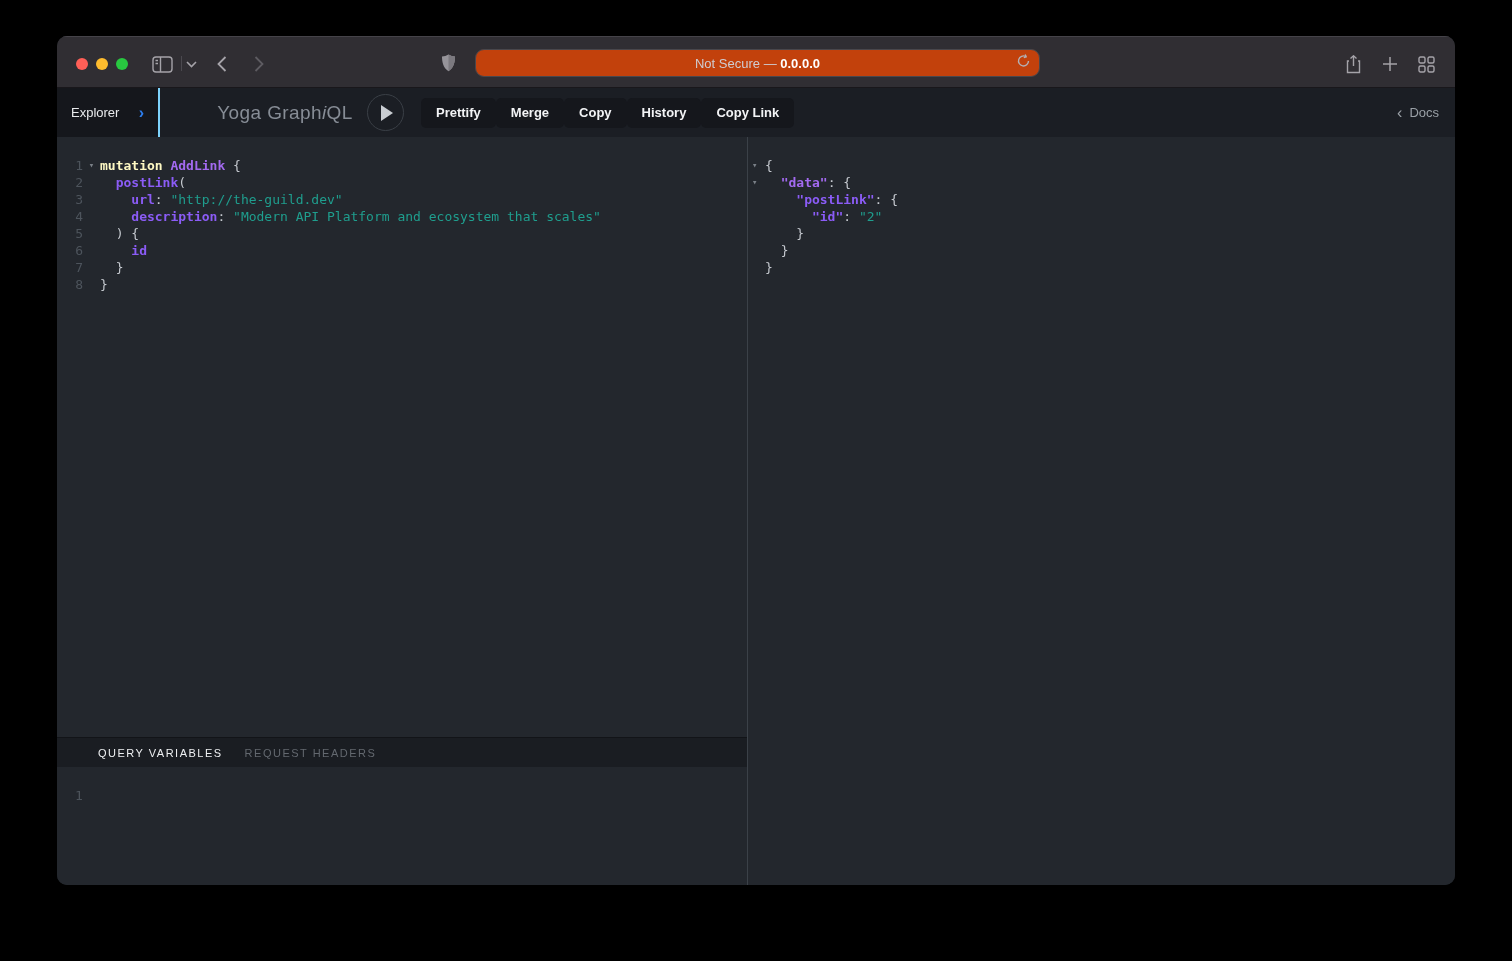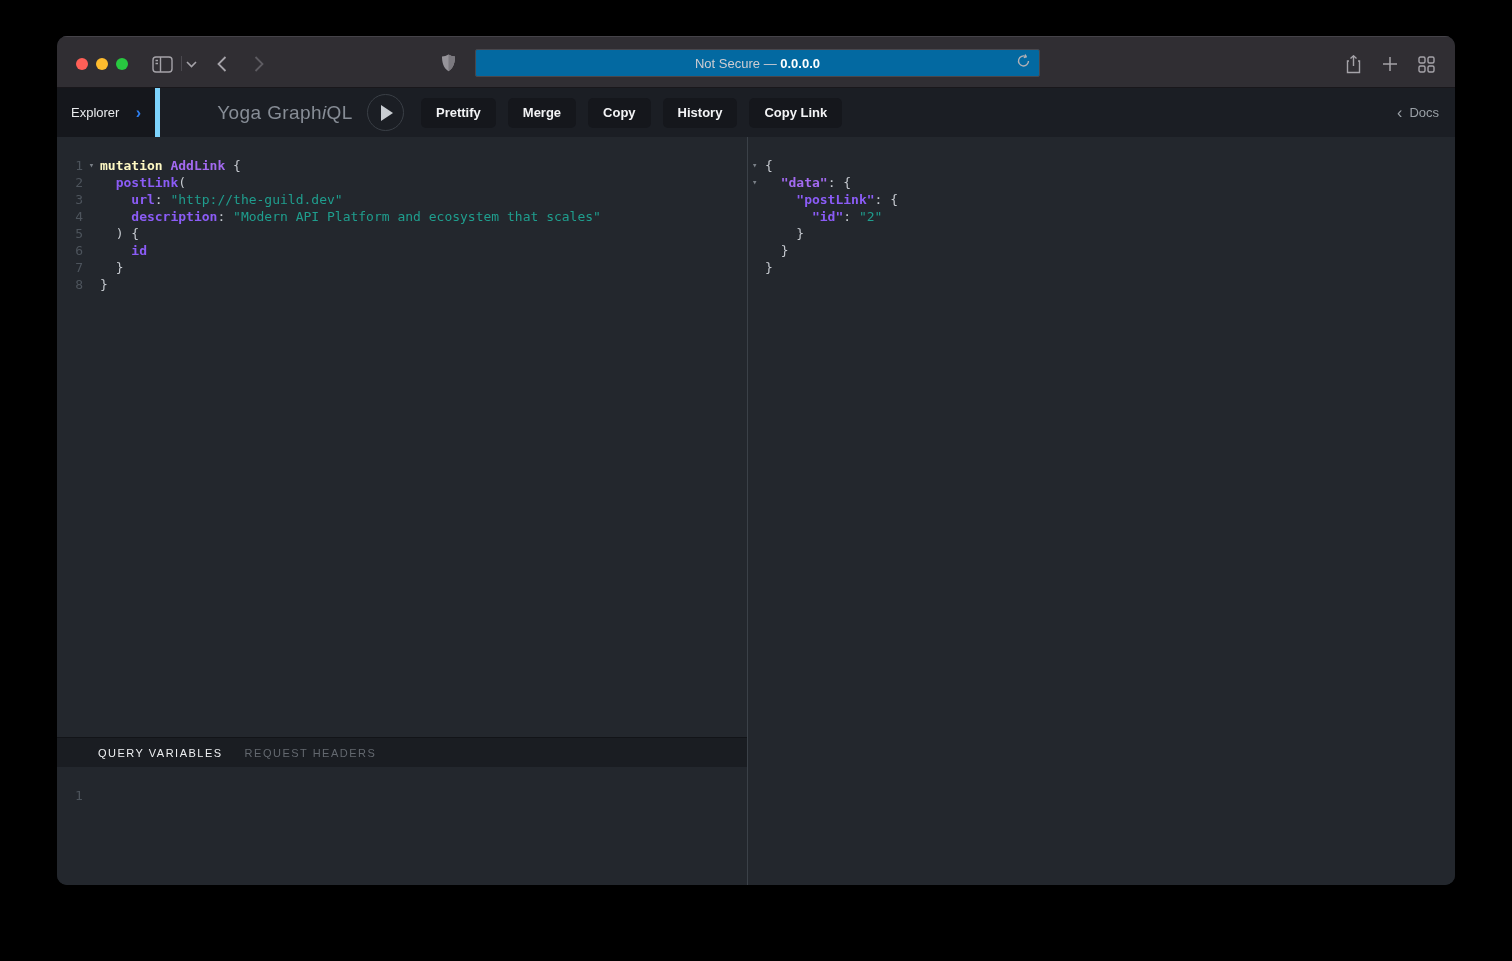--- a/index.html
+++ b/index.html
@@ -14,44 +14,44 @@
   .chrome { height:52px; flex:none; background:#302e33; position:relative;
             border-top:1px solid #454349; border-bottom:1px solid #19171b; }
   .light { position:absolute; top:21px; width:12px; height:12px; border-radius:50%; }
   .light.red { left:19px; background:#ff5f57; }
   .light.yellow { left:39px; background:#febc2e; }
   .light.green { left:59px; background:#28c840; }
   .chrome-icon { position:absolute; color:#a5a3a9; display:flex; align-items:center; justify-content:center; }
   .chrome-icon.dim { color:#5d5b61; }
   .chrome-divider { position:absolute; left:124px; top:19px; width:1px; height:15px; background:#4b494f; }
   .url-field { position:absolute; left:418px; top:12px; width:565px; height:28px;
-               background:#0369a1; border:1px solid #49474c; border-radius:2px;
+               background:#c2410c; border:1px solid #49474c; border-radius:9px;
                display:flex; align-items:center; justify-content:center; }
   .url-text { font-size:13px; color:#cfcdd2; }
   .url-text b { color:#ffffff; font-weight:bold; }
   .reload { position:absolute; right:9px; top:50%; transform:translateY(-50%); color:#b3b1b6; }
 
   
   .gql-toolbar { height:49px; flex:none; background:#1b1e24; position:relative; }
   .explorer-section { position:absolute; left:0; top:0; width:103px; height:100%;
-                      background:#15171c; border-right:5px solid #7dd3fc;
+                      background:#15171c; border-right:2px solid #7dd3fc;
                       display:flex; align-items:center; justify-content:space-between;
                       padding:0 14px 0 14px; cursor:pointer; }
   .explorer-label { font-size:13px; color:#e8eaec; }
   .explorer-chevron { color:#2d7ff0; font-weight:bold; }
   .gql-title { position:absolute; left:103px; top:0; width:250px; height:100%;
                display:flex; align-items:center; justify-content:center;
                font-size:19px; color:#878d96; letter-spacing:0.4px;text-align:right; }
   .gql-title i { font-style:italic; }
   .play-btn { position:absolute; left:310px; top:6px; width:37px; height:37px; border-radius:50%;
               border:1.5px solid #3a3f46; display:flex; align-items:center; justify-content:center;
               cursor:pointer; }
   .play-tri { width:0; height:0; border-left:12px solid #c9cdd2; border-top:8px solid transparent;
               border-bottom:8px solid transparent; margin-left:3px; }
-  .btn-row { position:absolute; left:364px; top:0; height:100%; display:flex; align-items:center; gap:12px; }
+  .btn-row { position:absolute; left:364px; top:0; height:100%; display:flex; align-items:center; }
   .tbtn { background:#15171c; color:#f3f4f6; border:none; border-radius:5px; height:30px;
           padding:0 15px; font-family:"Liberation Sans",sans-serif; font-size:13px; font-weight:bold;
           cursor:pointer; white-space:nowrap; }
   .docs { position:absolute; right:16px; top:0; height:100%; display:flex; align-items:center; gap:7px;
           color:#9aa0a6; font-size:13px; cursor:pointer; }
 
   
   .content { flex:1; display:flex; min-height:0; }
   .left-pane { width:691px; flex:none; display:flex; flex-direction:column;
                border-right:1px solid #3b4148; background:#23272d; }

